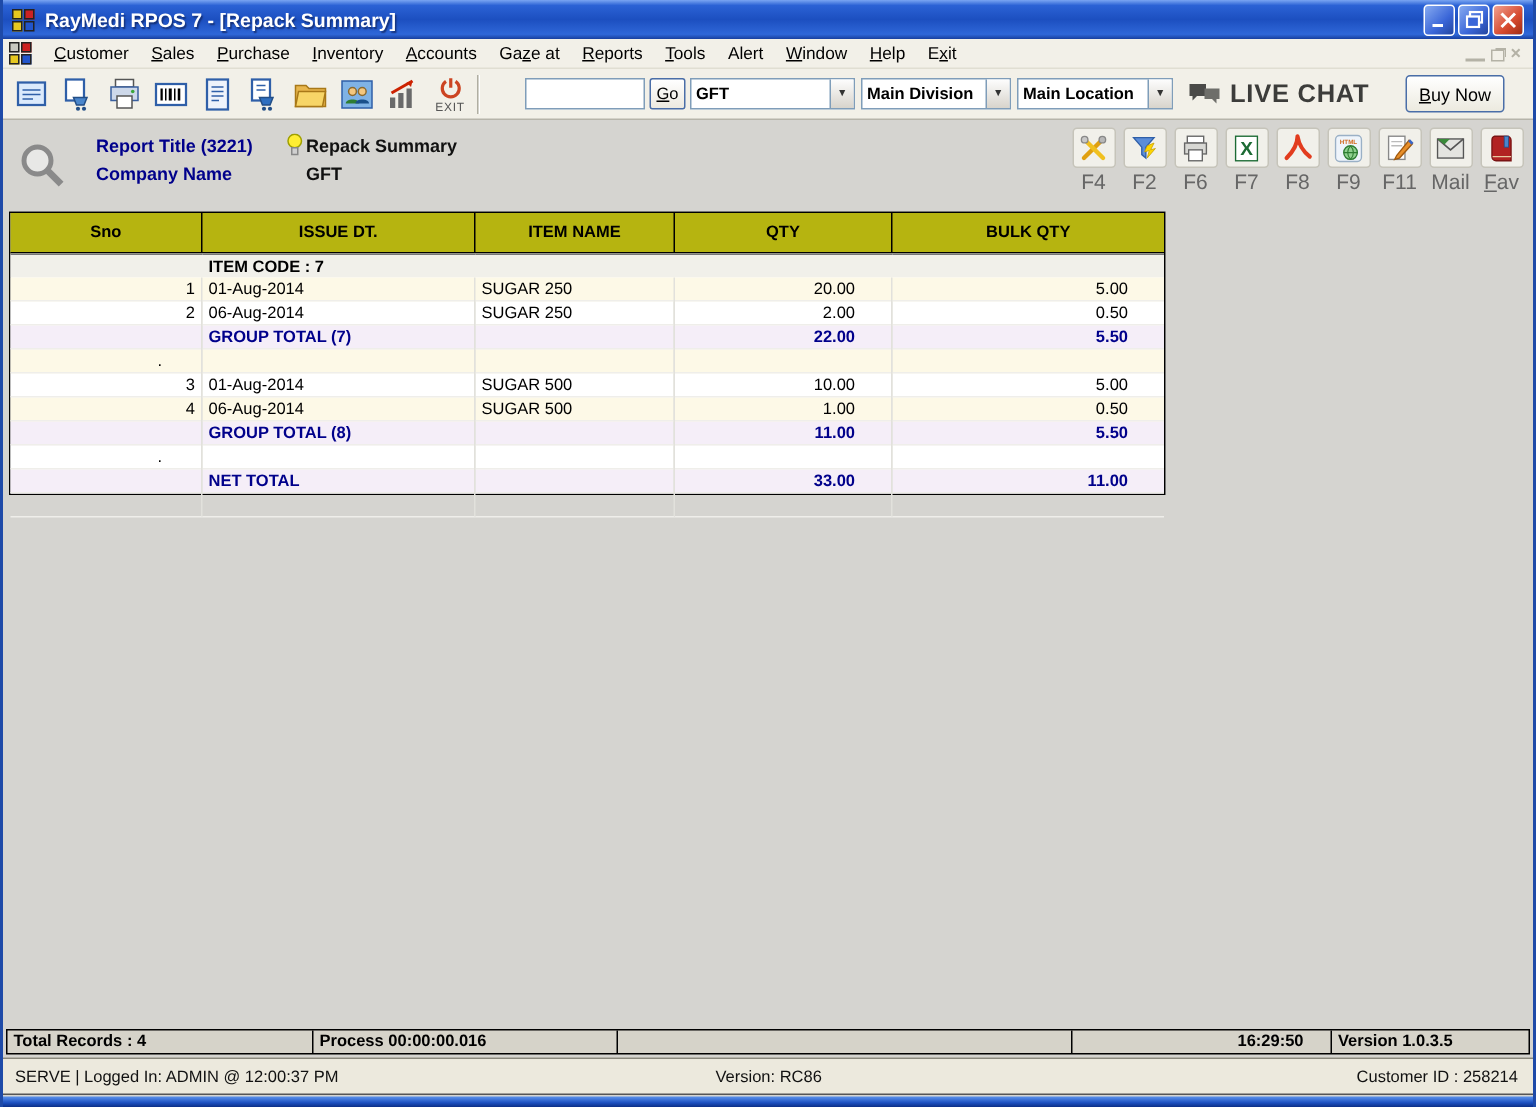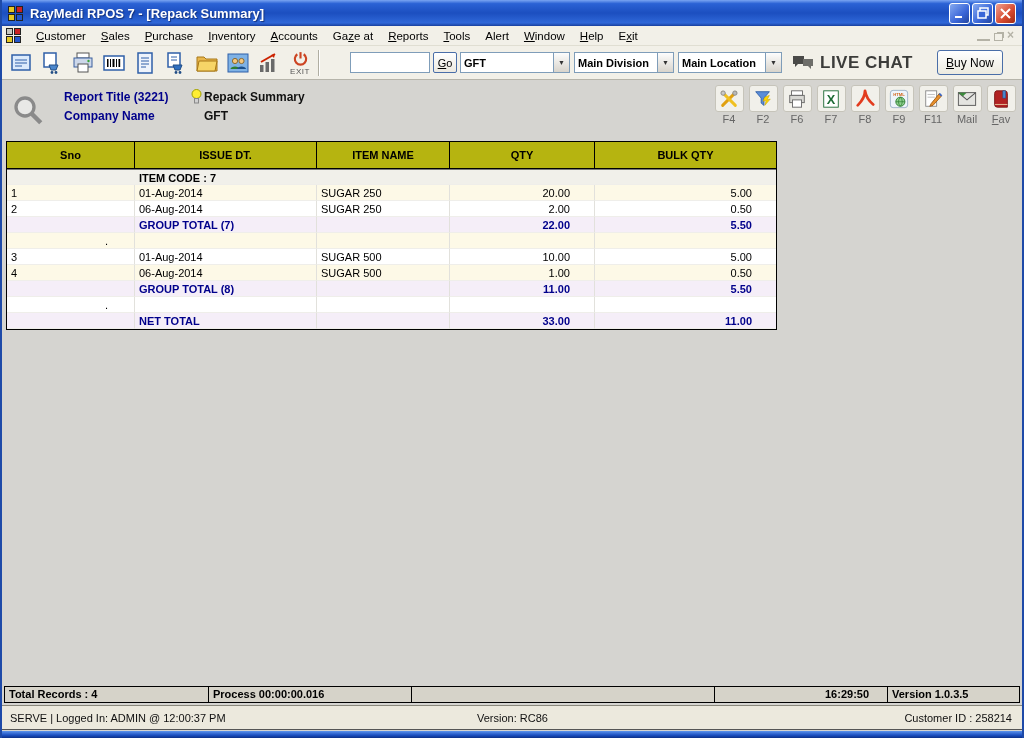--- a/index.html
+++ b/index.html
@@ -50,28 +50,28 @@
   .search-big{position:absolute;left:8px;top:12px;}
   .rh-rows{position:absolute;left:62px;top:7px;}
   .rh-row{display:flex;align-items:center;height:19px;font-size:12px;}
   .rh-label{width:124px;color:#00008b;font-weight:bold;}
   .rh-bulb{width:16px;display:flex;justify-content:center;}
   .rh-value{font-weight:bold;color:#111;}
   .fn-buttons{position:absolute;right:6px;top:5px;display:flex;gap:4px;}
   .fnbtn{width:30px;display:flex;flex-direction:column;align-items:center;}
   .fnbtn .box{width:29px;height:27px;background:#f1f0ea;border:1px solid #c6c4ba;border-radius:3px;
     display:flex;align-items:center;justify-content:center;}
-  .fnbtn .key{font-size:11px;color:#666;margin-top:1px;}
+  .fnbtn .key{font-size:14px;color:#666;margin-top:1px;}
   
   .rtable{position:absolute;left:4px;top:61px;width:771px;background:#fff;border:1px solid #000;}
   .thead{display:flex;height:27px;background:#b6b410;border-bottom:1px solid #000;}
   .thcell{display:flex;align-items:center;justify-content:center;font-size:11px;font-weight:bold;color:#000;border-right:1px solid #000;}
-  .c0{width:128px;} .c1{width:182px;} .c2{width:133px;} .c3{width:145px;} .c4{flex:1;border-right:none!important;}
+  .c0{width:128px;text-align:right;} .c1{width:182px;} .c2{width:133px;} .c3{width:145px;} .c4{flex:1;border-right:none!important;}
   .trow{display:flex;height:16px;}
-  .tcell{height:16px;font-size:11px;line-height:14px;padding:1px 4px;border-right:1px solid #e2e1dc;border-bottom:1px solid #efeeea;white-space:nowrap;overflow:hidden;}
+  .tcell{height:32px;font-size:11px;line-height:14px;padding:1px 4px;border-right:1px solid #e2e1dc;border-bottom:1px solid #efeeea;white-space:nowrap;overflow:hidden;}
   .tcell.c3,.tcell.c4{text-align:right;padding-right:24px;}
   .shade-cream{background:#fdf9e7;} .shade-white{background:#ffffff;}
   .shade-lavender{background:#f5eef8;} .shade-gray{background:#f1f0ea;} .shade-pink{background:#faf3f7;}
   .group-header .tcell{border-right:none;border-top:1px solid #777;font-weight:bold;}
   .total .tcell{font-weight:bold;color:#00008b;}
   .dot .tcell.c0{text-align:right;padding-right:26px;}
   
   .rstatus{position:absolute;left:2px;top:686px;height:17px;display:flex;background:#d6d3c9;border:1px solid #000;}
   .rscell{border-right:1px solid #000;font-size:11px;font-weight:bold;padding-left:4px;line-height:15px;white-space:nowrap;overflow:hidden;}
   .rs0{width:204px;} .rs1{width:203px;} .rs2{width:303px;} .rs3{width:106px;margin-top:29px;} .rs4{width:67px;} .rs5{width:131px;border-right:none;}

